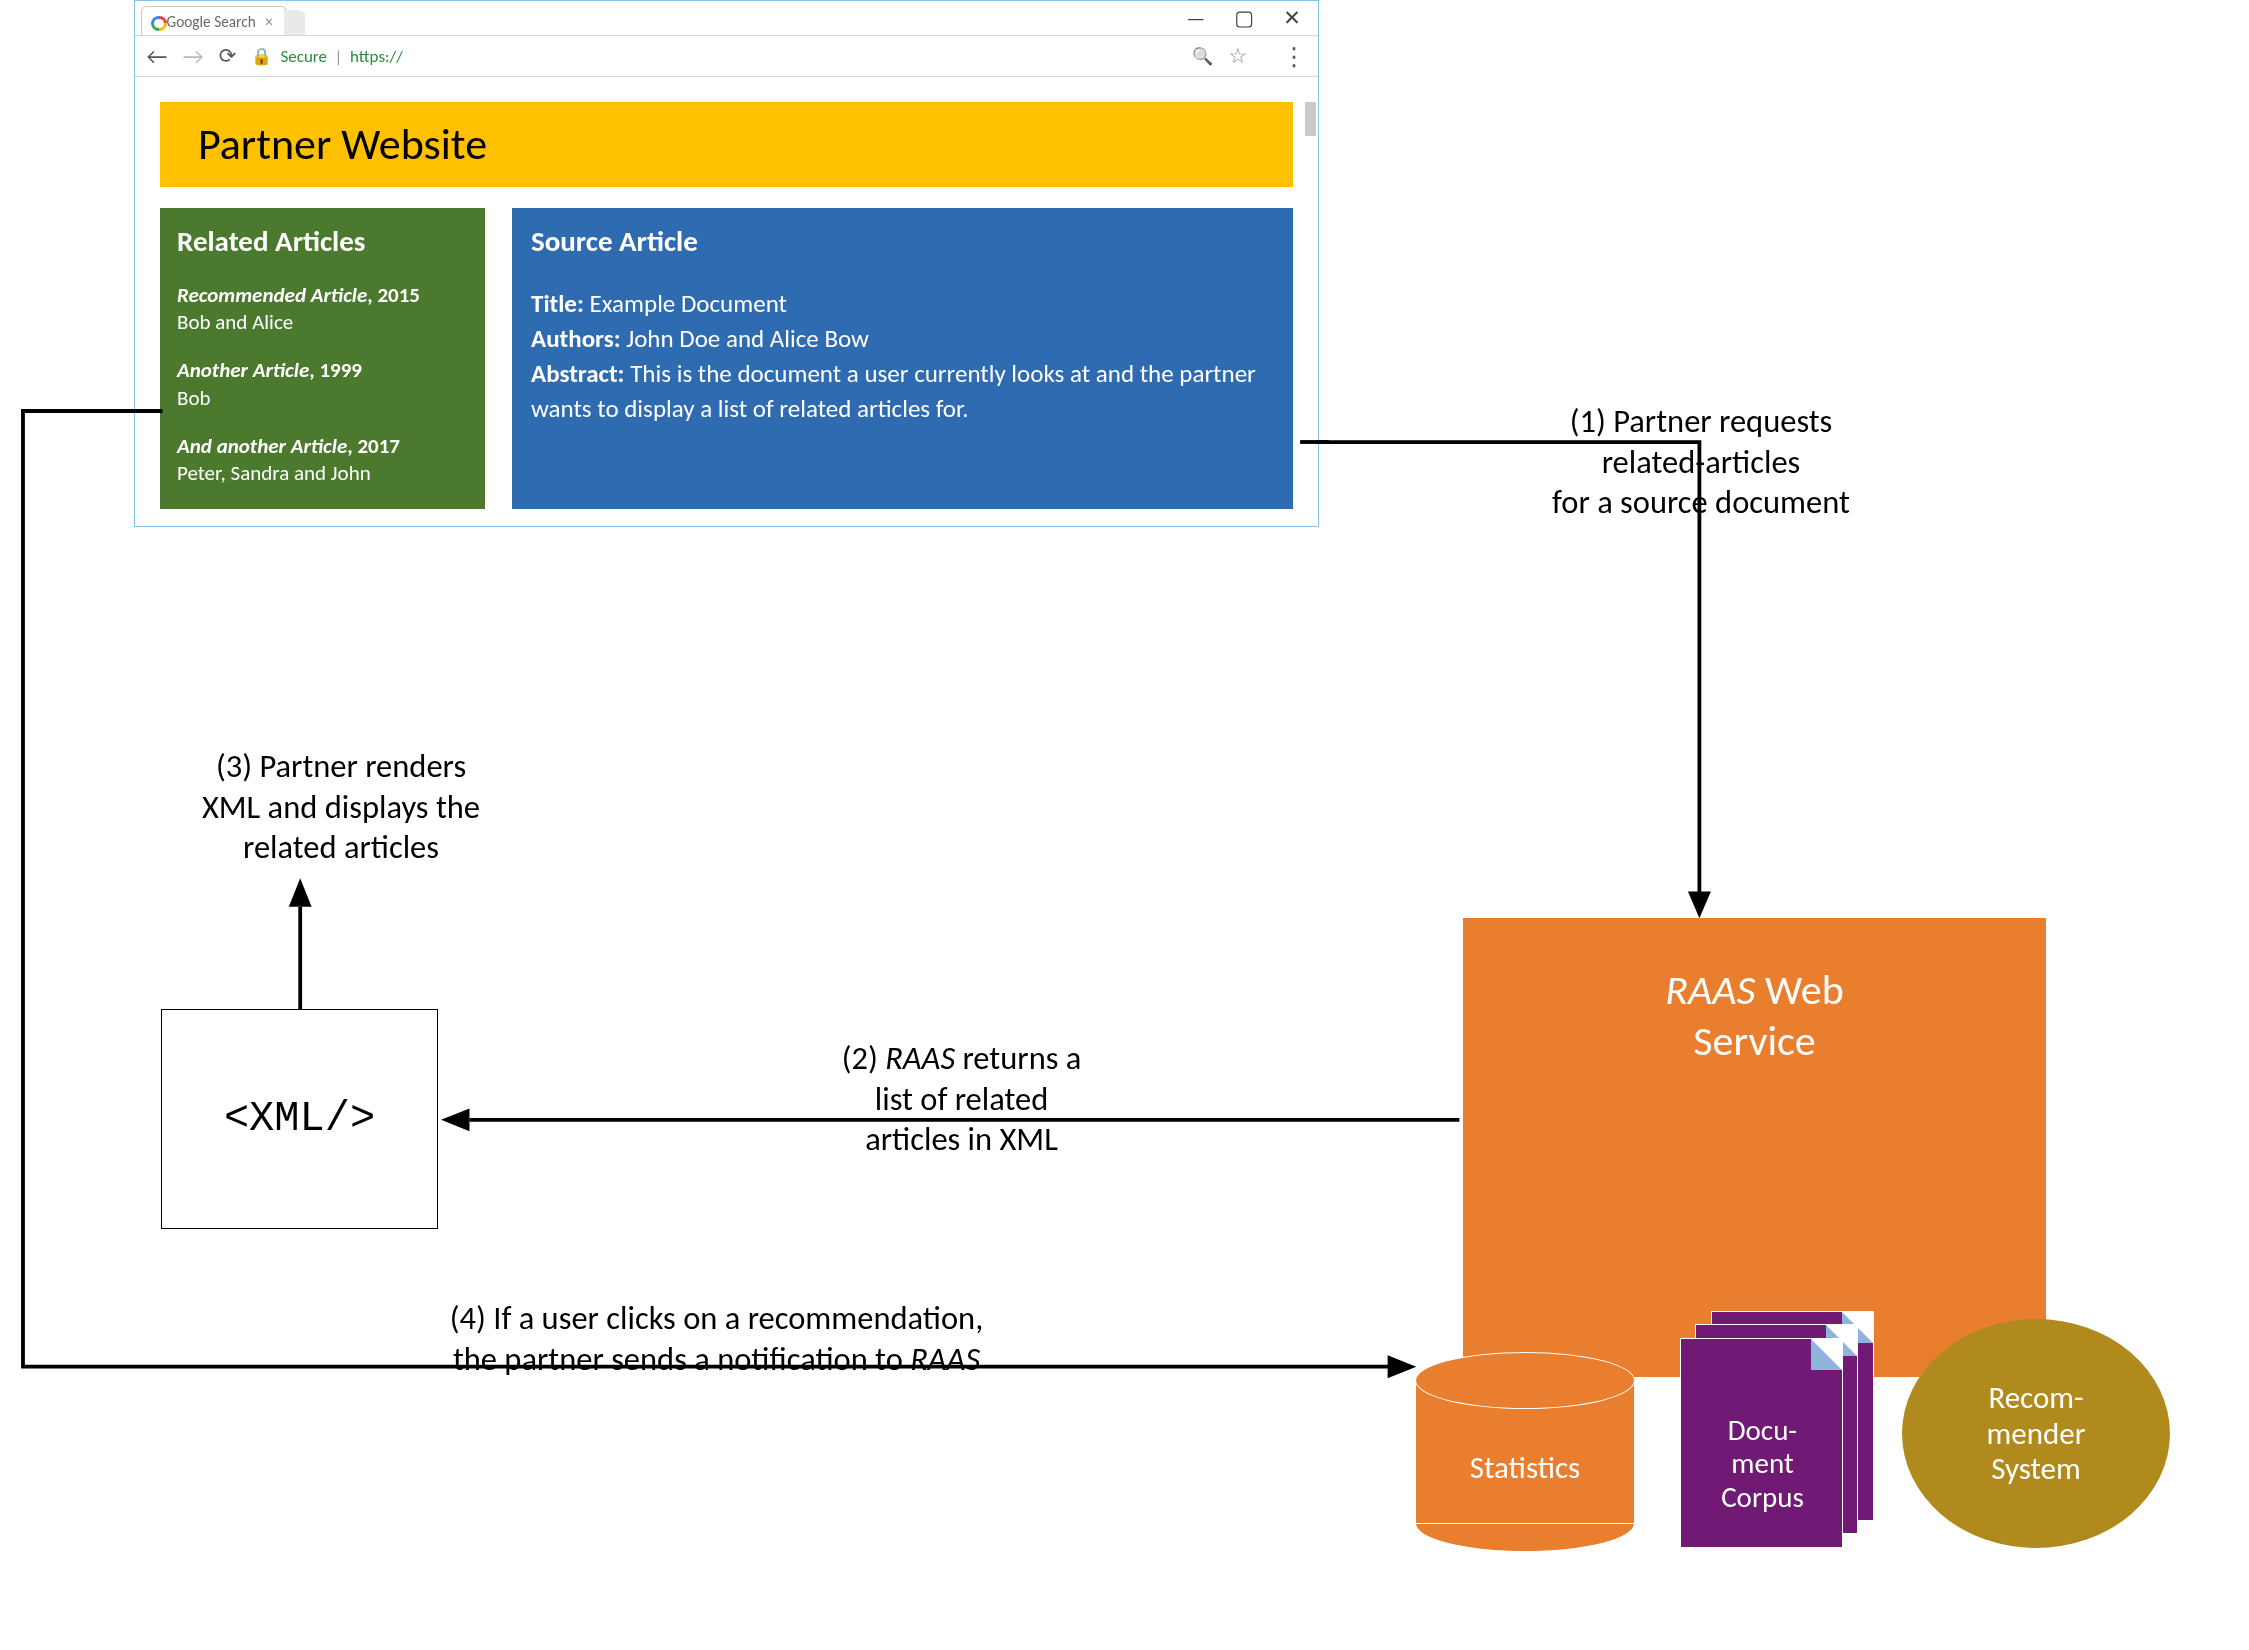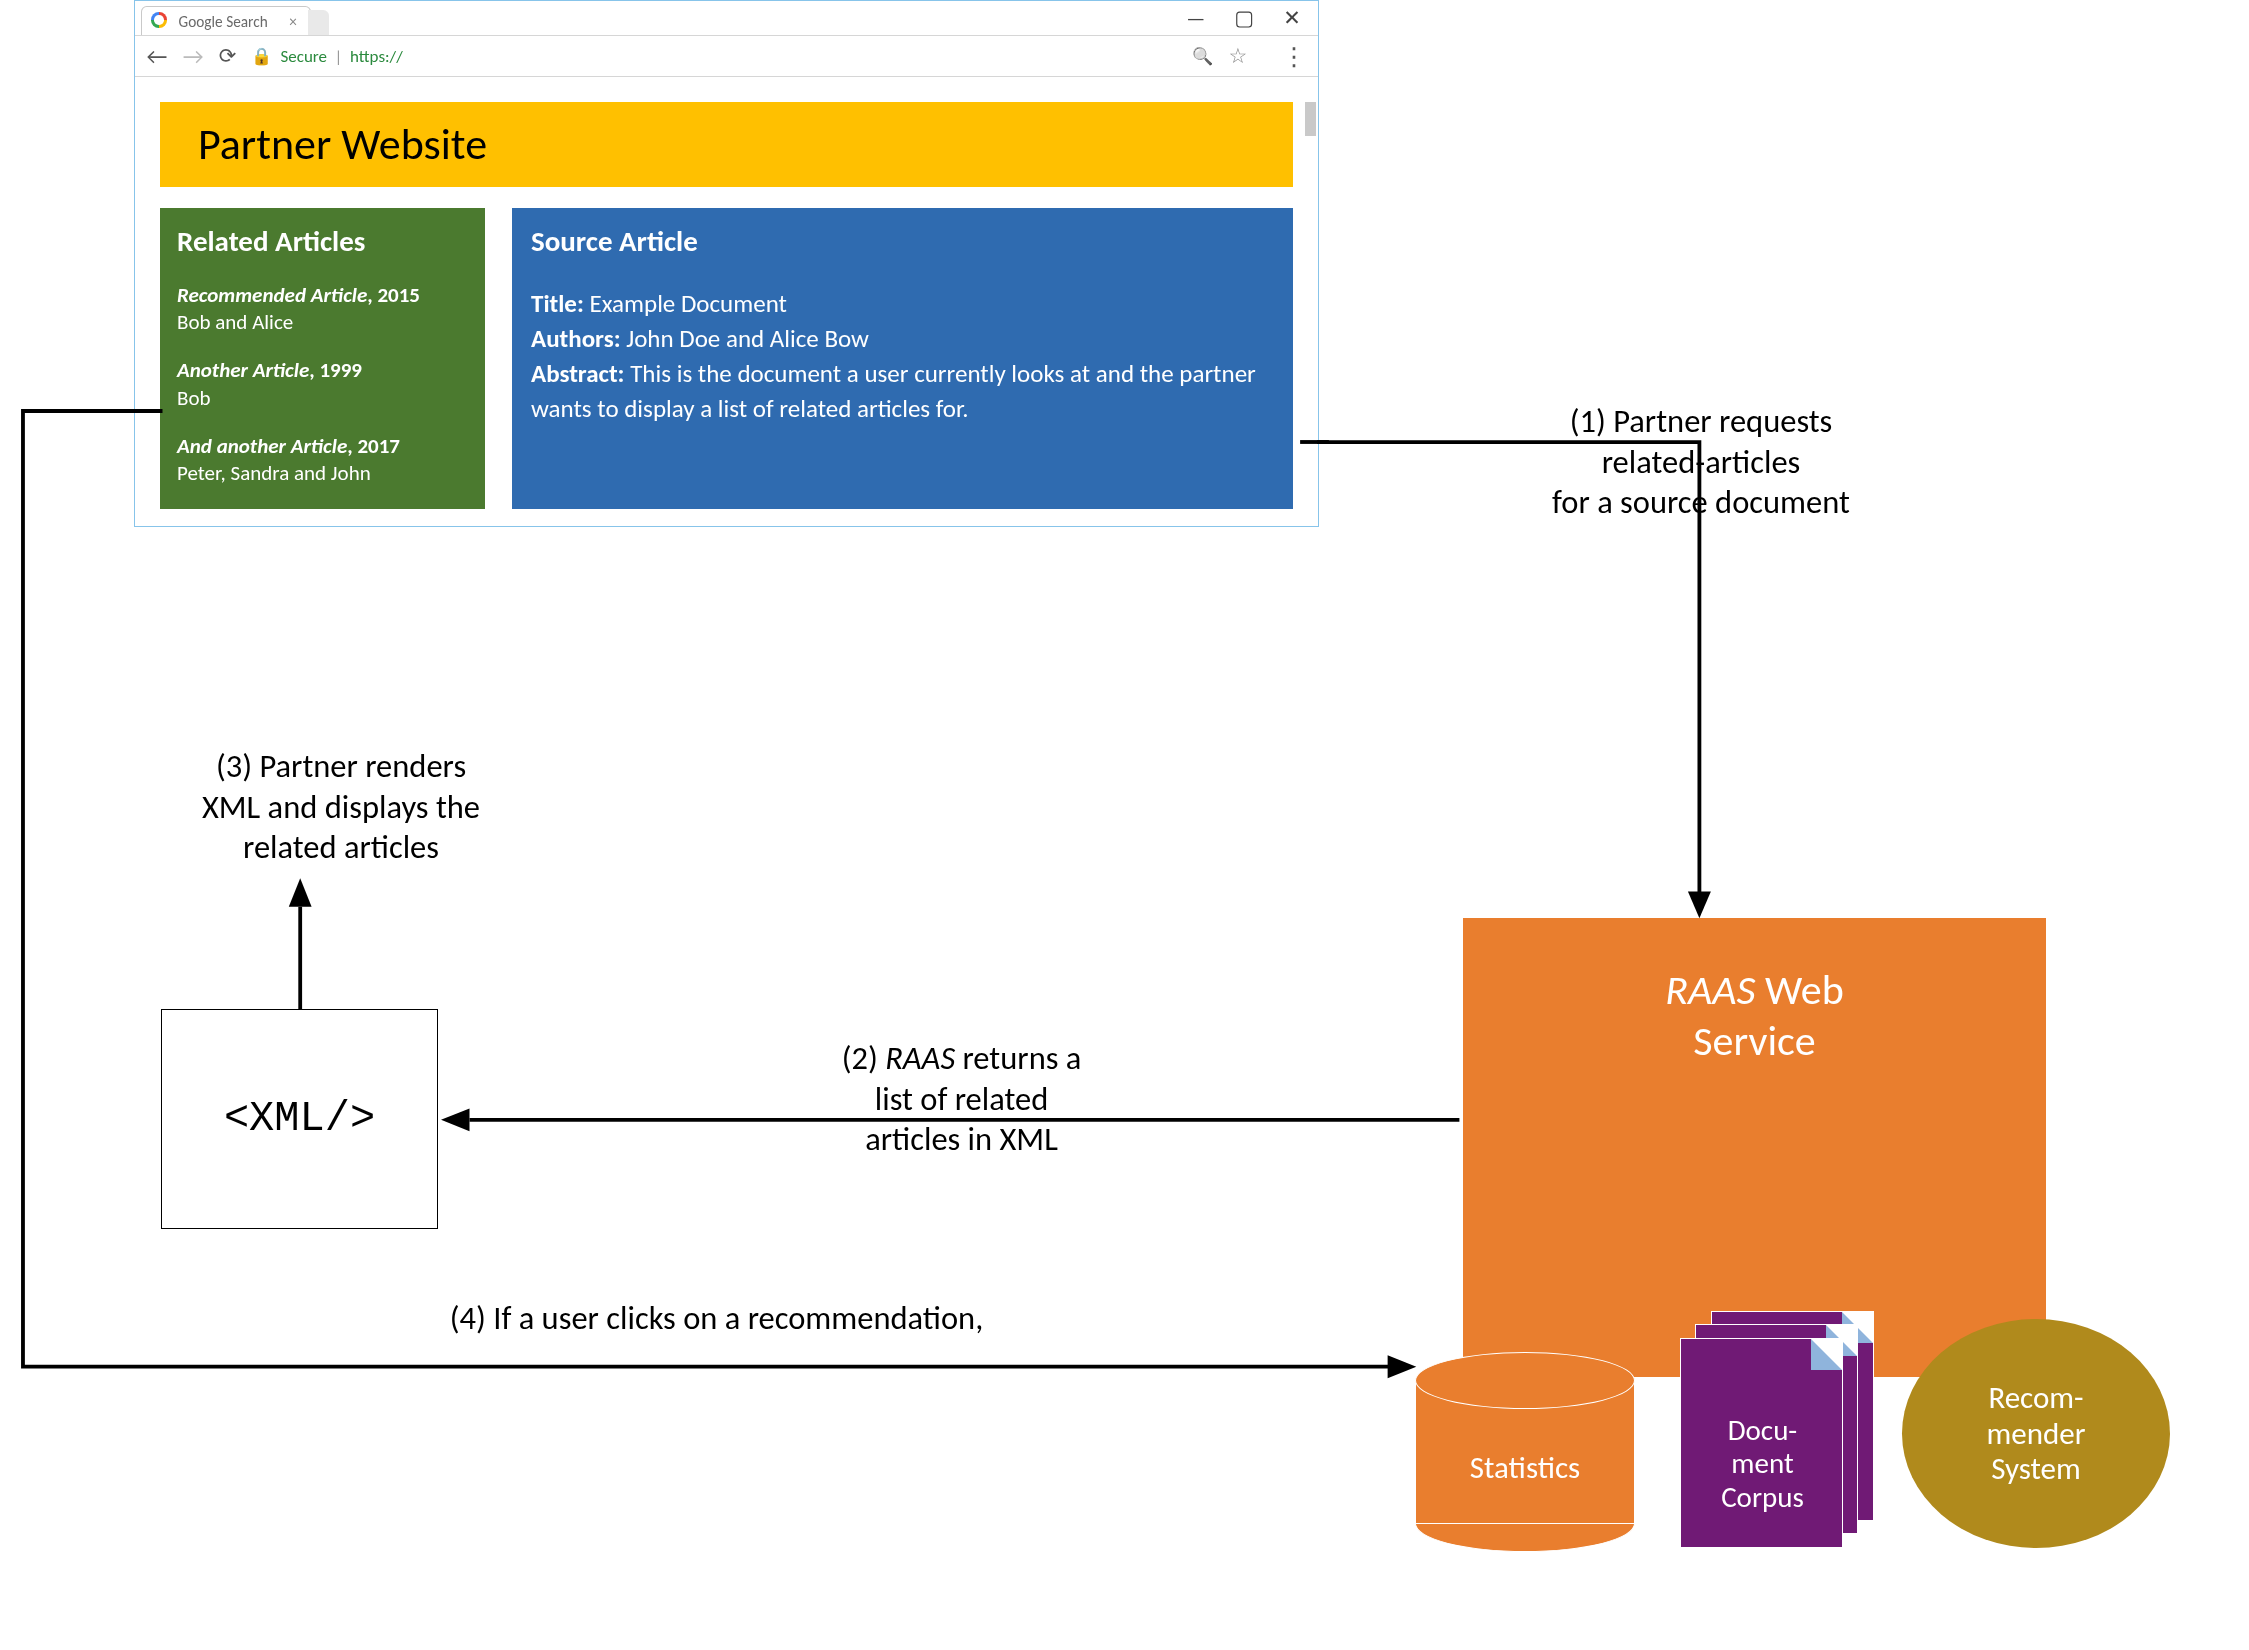--- a/index.html
+++ b/index.html
@@ -30,22 +30,22 @@
     padding: 0 7.6px 0 0;
   }
   .tab-outer {
     display: flex;
     align-items: flex-end;
     height: 100%;
     padding-left: 5.7px;
   }
   .browser-tab {
     display: flex;
-    align-items: flex-start;
-    gap: 12px;
+    align-items: flex-end;
+    gap: 0;
     padding: 5.7px 13.4px 3.8px 9.6px;
     border: 1px solid #c9c9c9;
     border-bottom: none;
     border-radius: 5.7px 5.7px 0 0;
     font-size: 15.3px;
     color: #6a6a6a;
     background: #fff;
   }
   .tab-shadow {
     width: 21px;
@@ -417,20 +417,21 @@
   <span>list of related</span><br>
   <span>articles in XML</span>
 </div>
 <div class="cap cap-3">
   <span>(3) Partner renders</span><br>
   <span>XML and displays the</span><br>
   <span>related articles</span>
 </div>
 <div class="cap cap-4">
   <span>(4) If a user clicks on a recommendation,</span><br>
+  <span>the partner sends a notification to <i>RAAS</i></span>
 </div>
 
 <svg class="arrow" style="left:1317px; top:442px; width:478px; height:507px;" viewBox="0 0 500 530" width="478" height="507">
   <polyline points="0,0 400,0 400,490"></polyline>
   <polygon class="arrowhead" points="400,498 388,470 412,470"></polygon>
 </svg>
 
 <svg class="arrow" style="left:438px; top:1116px; width:1032px; height:38px;" viewBox="0 0 1080 40" width="1032" height="38">
   <line x1="1072" y1="4" x2="30" y2="4"></line>
   <polygon class="arrowhead" points="0,4 30,-8 30,16"></polygon>

